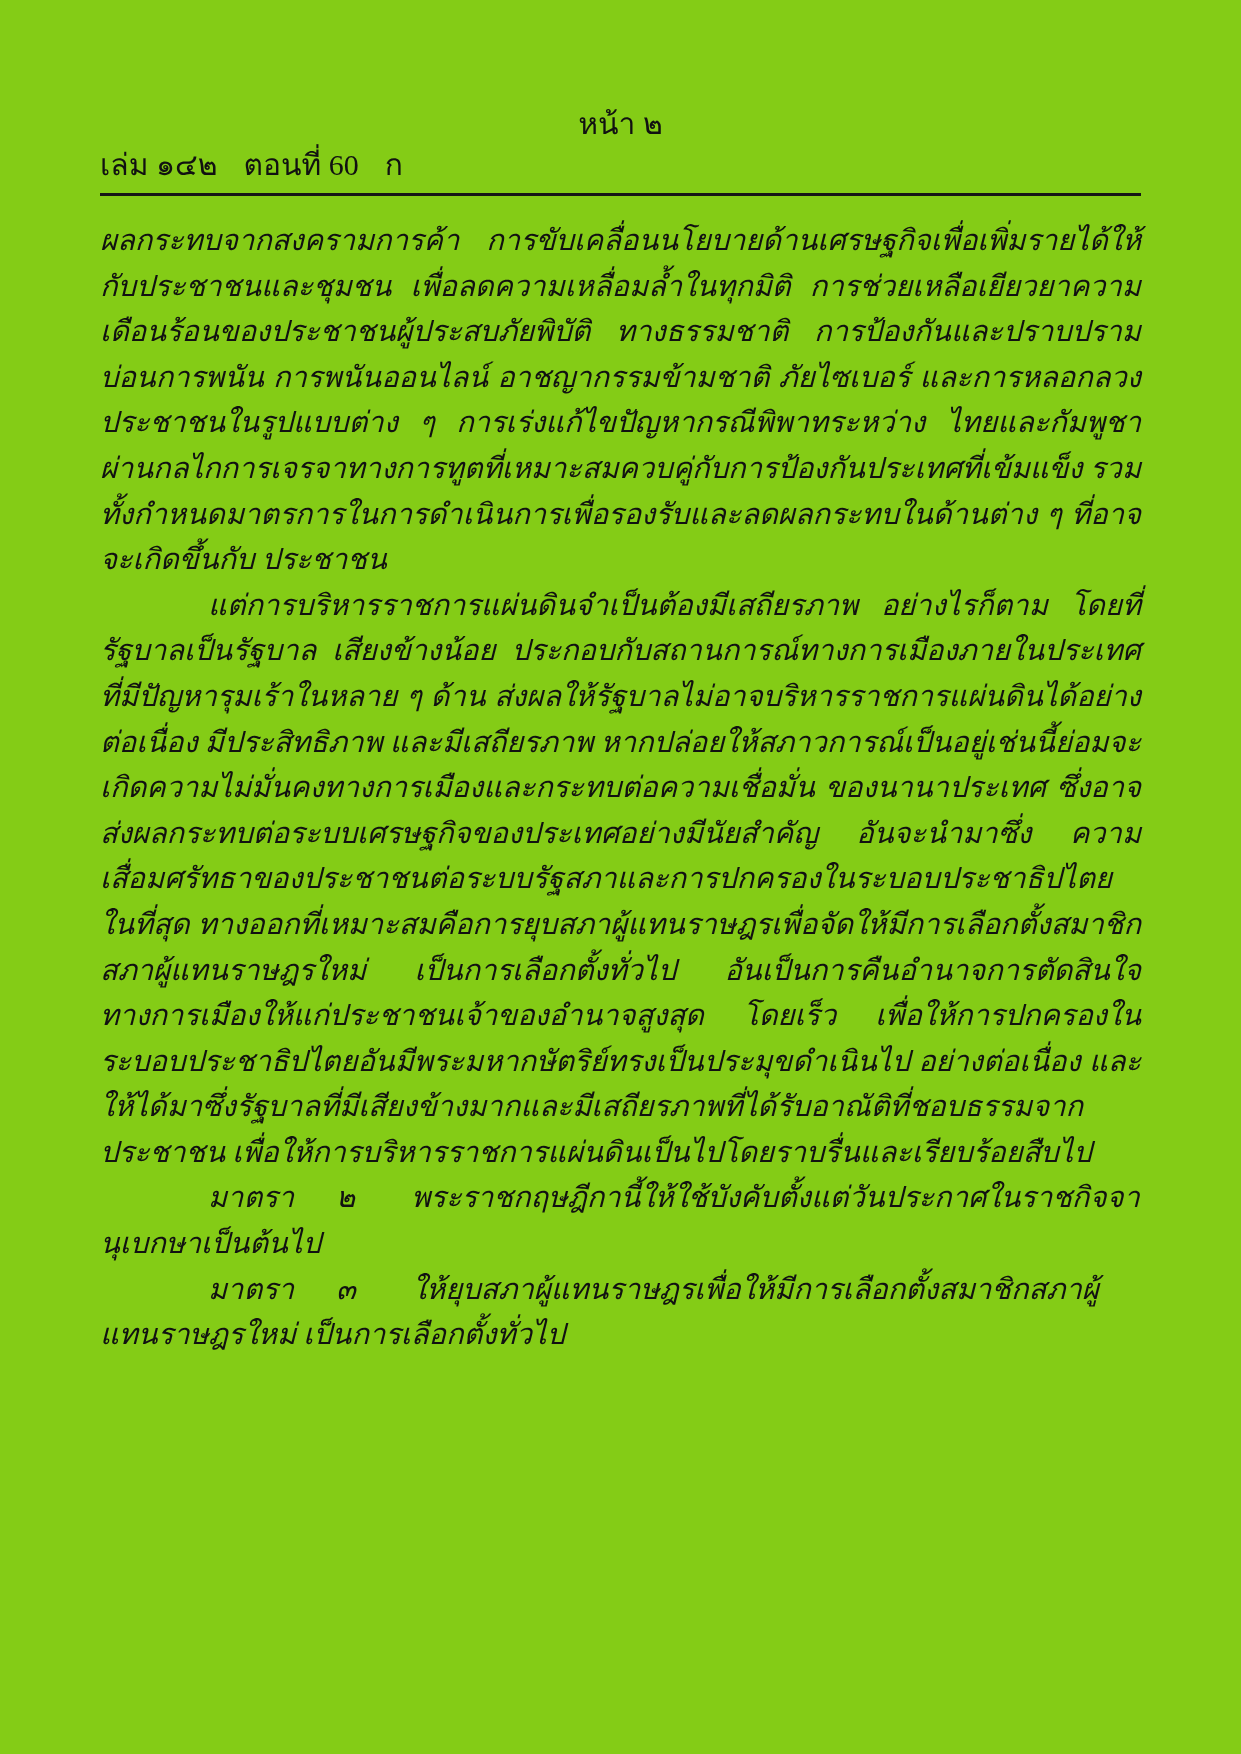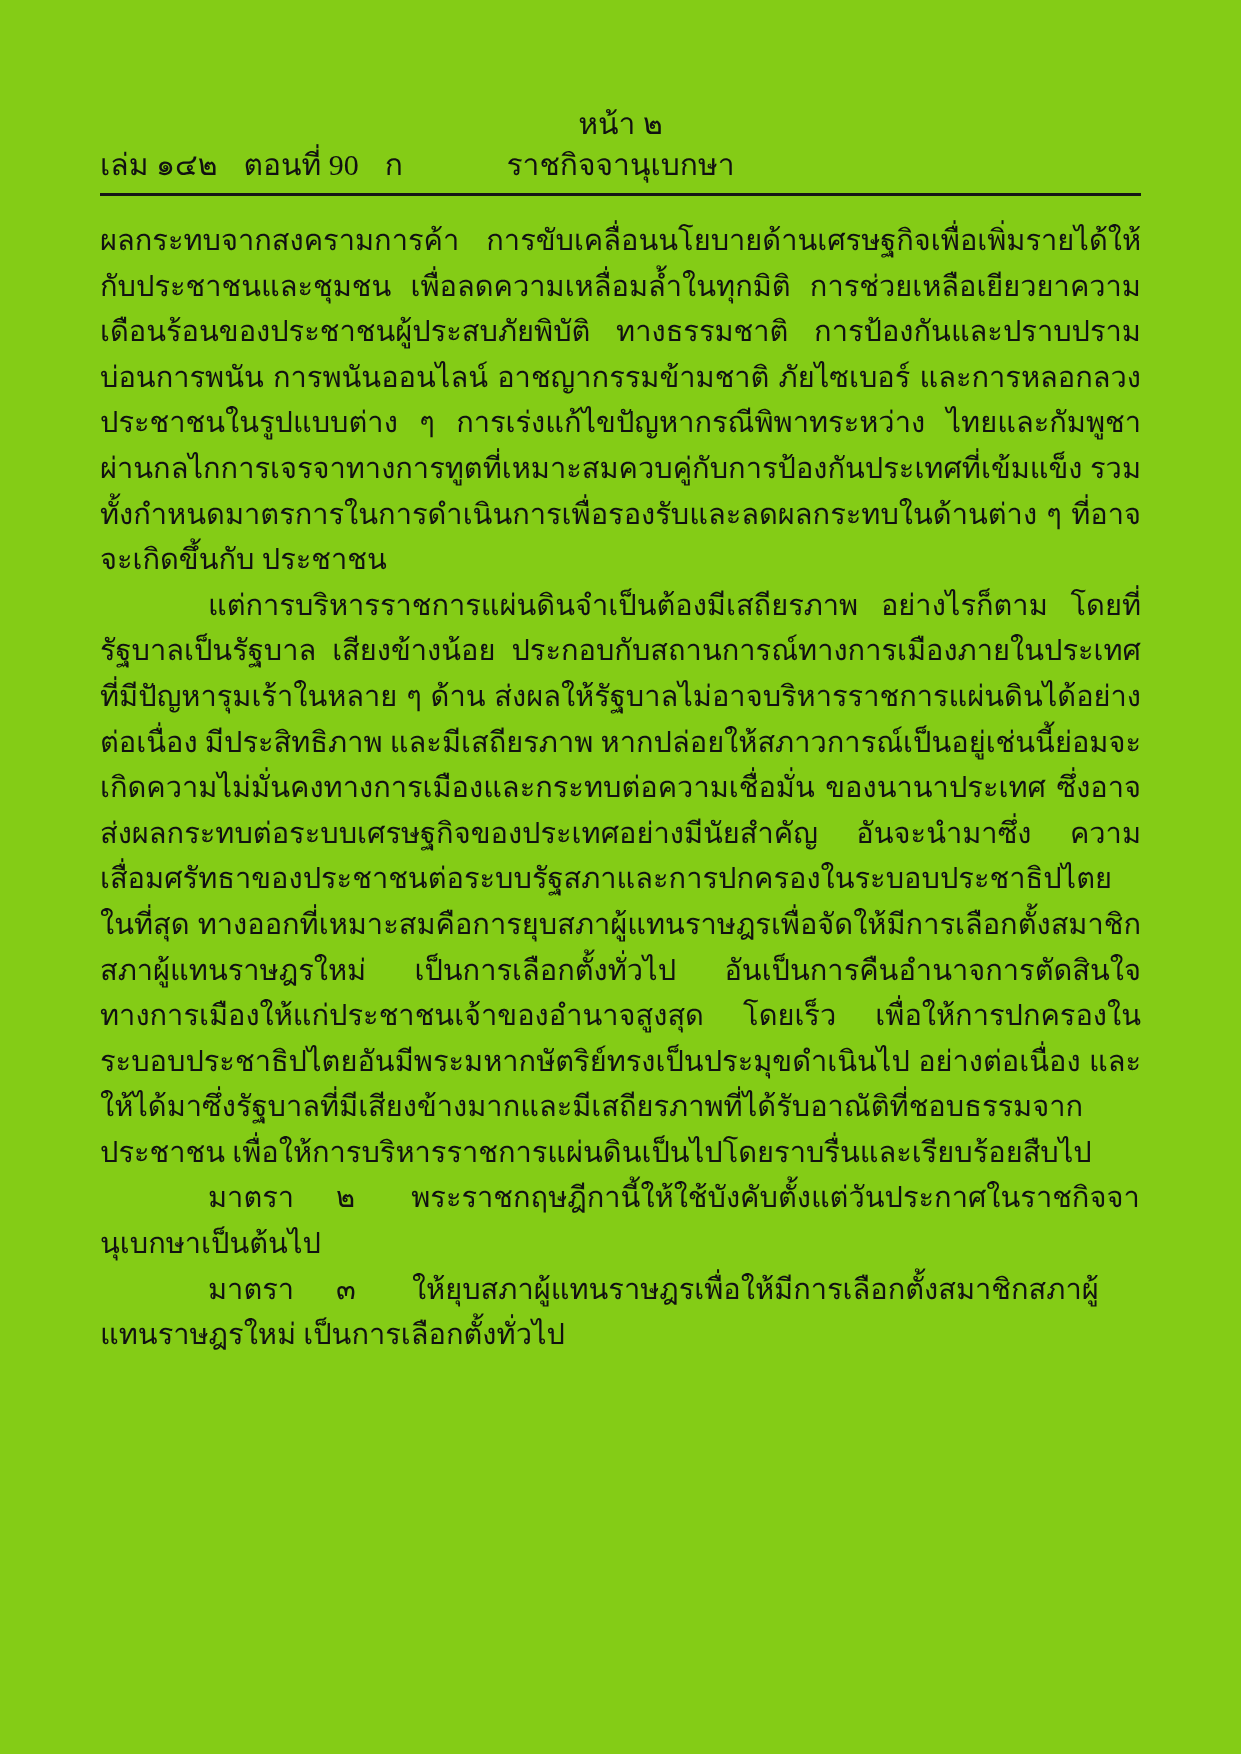--- a/index.html
+++ b/index.html
@@ -53,20 +53,21 @@
     margin-top: 7px;
   }
   .doc-body {
     margin-top: 22px;
     font-size: 29px;
     line-height: 45.6px;
     text-align: justify;
   }
   .doc-body p {
     margin: 0;
+    font-style: italic;
   }
   .doc-body p.indent {
     text-indent: 108px;
   }
   .sec-label {
     margin-right: 42px;
   }
   .sec-no {
     margin-right: 56px;
   }
@@ -74,24 +75,23 @@
 </head>
 <body>
 
 <div class="page">
 
   <div class="page-no">หน้า ๒</div>
 
   <div class="masthead">
     <div class="masthead-left">
       <span>เล่ม ๑๔๒</span>
-      <span>ตอนที่ 90</span>
+      <span>ตอนที่ 60</span>
       <span>ก</span>
     </div>
-    <div class="masthead-center">ราชกิจจานุเบกษา</div>
   </div>
 
   <div class="rule"></div>
 
   <div class="doc-body">
 
     <p>ผลกระทบจากสงครามการค้า การขับเคลื่อนนโยบายด้านเศรษฐกิจเพื่อเพิ่มรายได้ให้กับประชาชนและชุมชน เพื่อลดความเหลื่อมล้ำในทุกมิติ การช่วยเหลือเยียวยาความเดือนร้อนของประชาชนผู้ประสบภัยพิบัติ ทางธรรมชาติ การป้องกันและปราบปรามบ่อนการพนัน การพนันออนไลน์ อาชญากรรมข้ามชาติ ภัยไซเบอร์ และการหลอกลวงประชาชนในรูปแบบต่าง ๆ การเร่งแก้ไขปัญหากรณีพิพาทระหว่าง ไทยและกัมพูชาผ่านกลไกการเจรจาทางการทูตที่เหมาะสมควบคู่กับการป้องกันประเทศที่เข้มแข็ง รวมทั้งกำหนดมาตรการในการดำเนินการเพื่อรองรับและลดผลกระทบในด้านต่าง ๆ ที่อาจจะเกิดขึ้นกับ ประชาชน</p>
 
     <p class="indent">แต่การบริหารราชการแผ่นดินจำเป็นต้องมีเสถียรภาพ อย่างไรก็ตาม โดยที่รัฐบาลเป็นรัฐบาล เสียงข้างน้อย ประกอบกับสถานการณ์ทางการเมืองภายในประเทศที่มีปัญหารุมเร้าในหลาย ๆ ด้าน ส่งผลให้รัฐบาลไม่อาจบริหารราชการแผ่นดินได้อย่างต่อเนื่อง มีประสิทธิภาพ และมีเสถียรภาพ หากปล่อยให้สภาวการณ์เป็นอยู่เช่นนี้ย่อมจะเกิดความไม่มั่นคงทางการเมืองและกระทบต่อความเชื่อมั่น ของนานาประเทศ ซึ่งอาจส่งผลกระทบต่อระบบเศรษฐกิจของประเทศอย่างมีนัยสำคัญ อันจะนำมาซึ่ง ความเสื่อมศรัทธาของประชาชนต่อระบบรัฐสภาและการปกครองในระบอบประชาธิปไตยในที่สุด ทางออกที่เหมาะสมคือการยุบสภาผู้แทนราษฎรเพื่อจัดให้มีการเลือกตั้งสมาชิกสภาผู้แทนราษฎรใหม่ เป็นการเลือกตั้งทั่วไป อันเป็นการคืนอำนาจการตัดสินใจทางการเมืองให้แก่ประชาชนเจ้าของอำนาจสูงสุด โดยเร็ว เพื่อให้การปกครองในระบอบประชาธิปไตยอันมีพระมหากษัตริย์ทรงเป็นประมุขดำเนินไป อย่างต่อเนื่อง และให้ได้มาซึ่งรัฐบาลที่มีเสียงข้างมากและมีเสถียรภาพที่ได้รับอาณัติที่ชอบธรรมจากประชาชน เพื่อให้การบริหารราชการแผ่นดินเป็นไปโดยราบรื่นและเรียบร้อยสืบไป</p>
 

